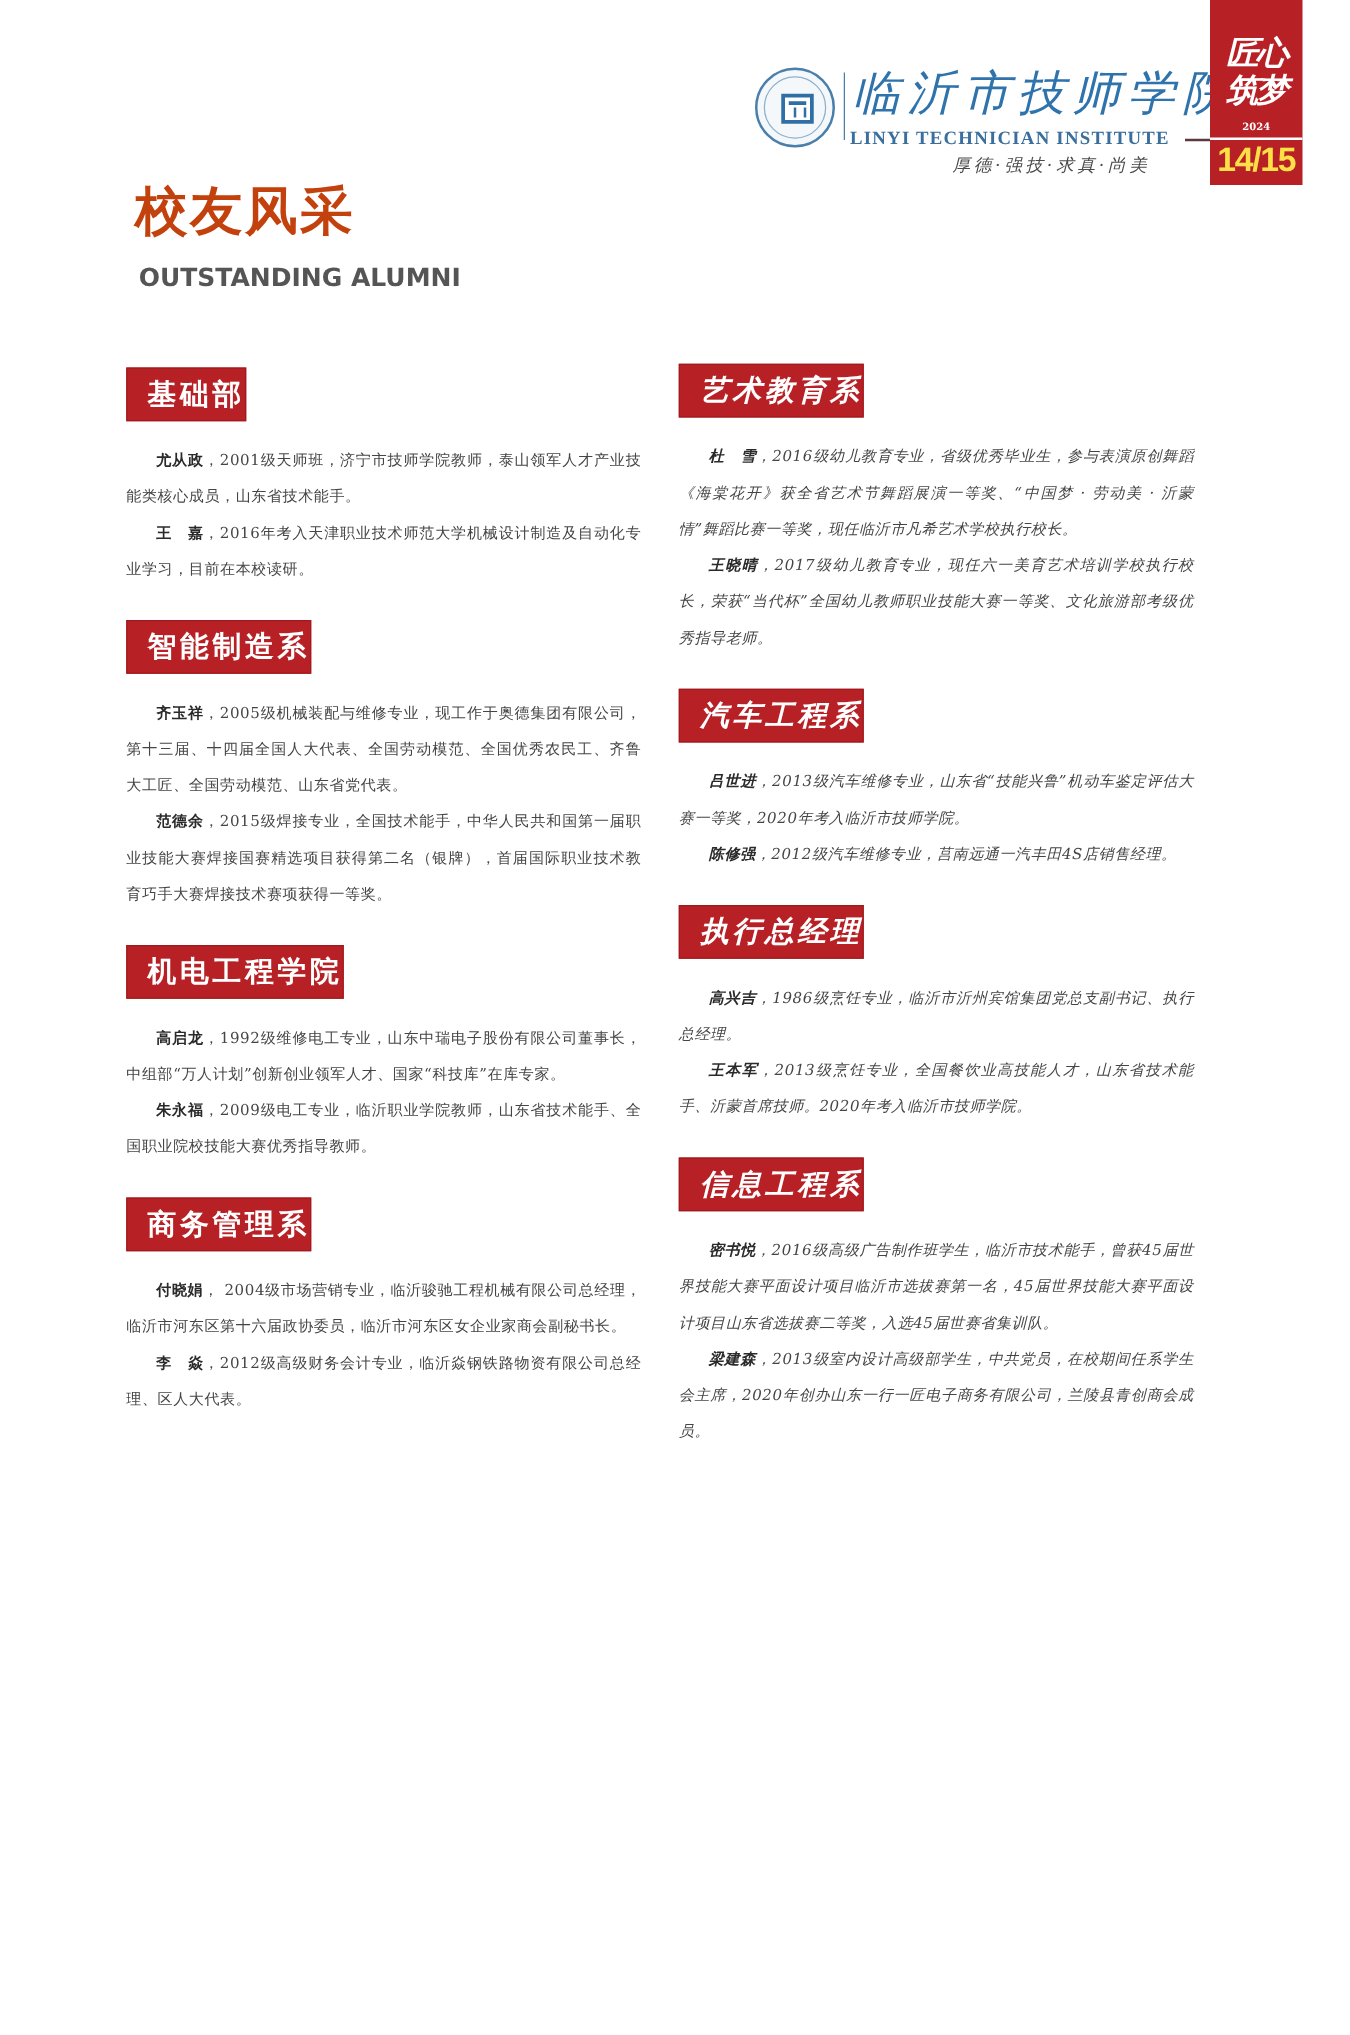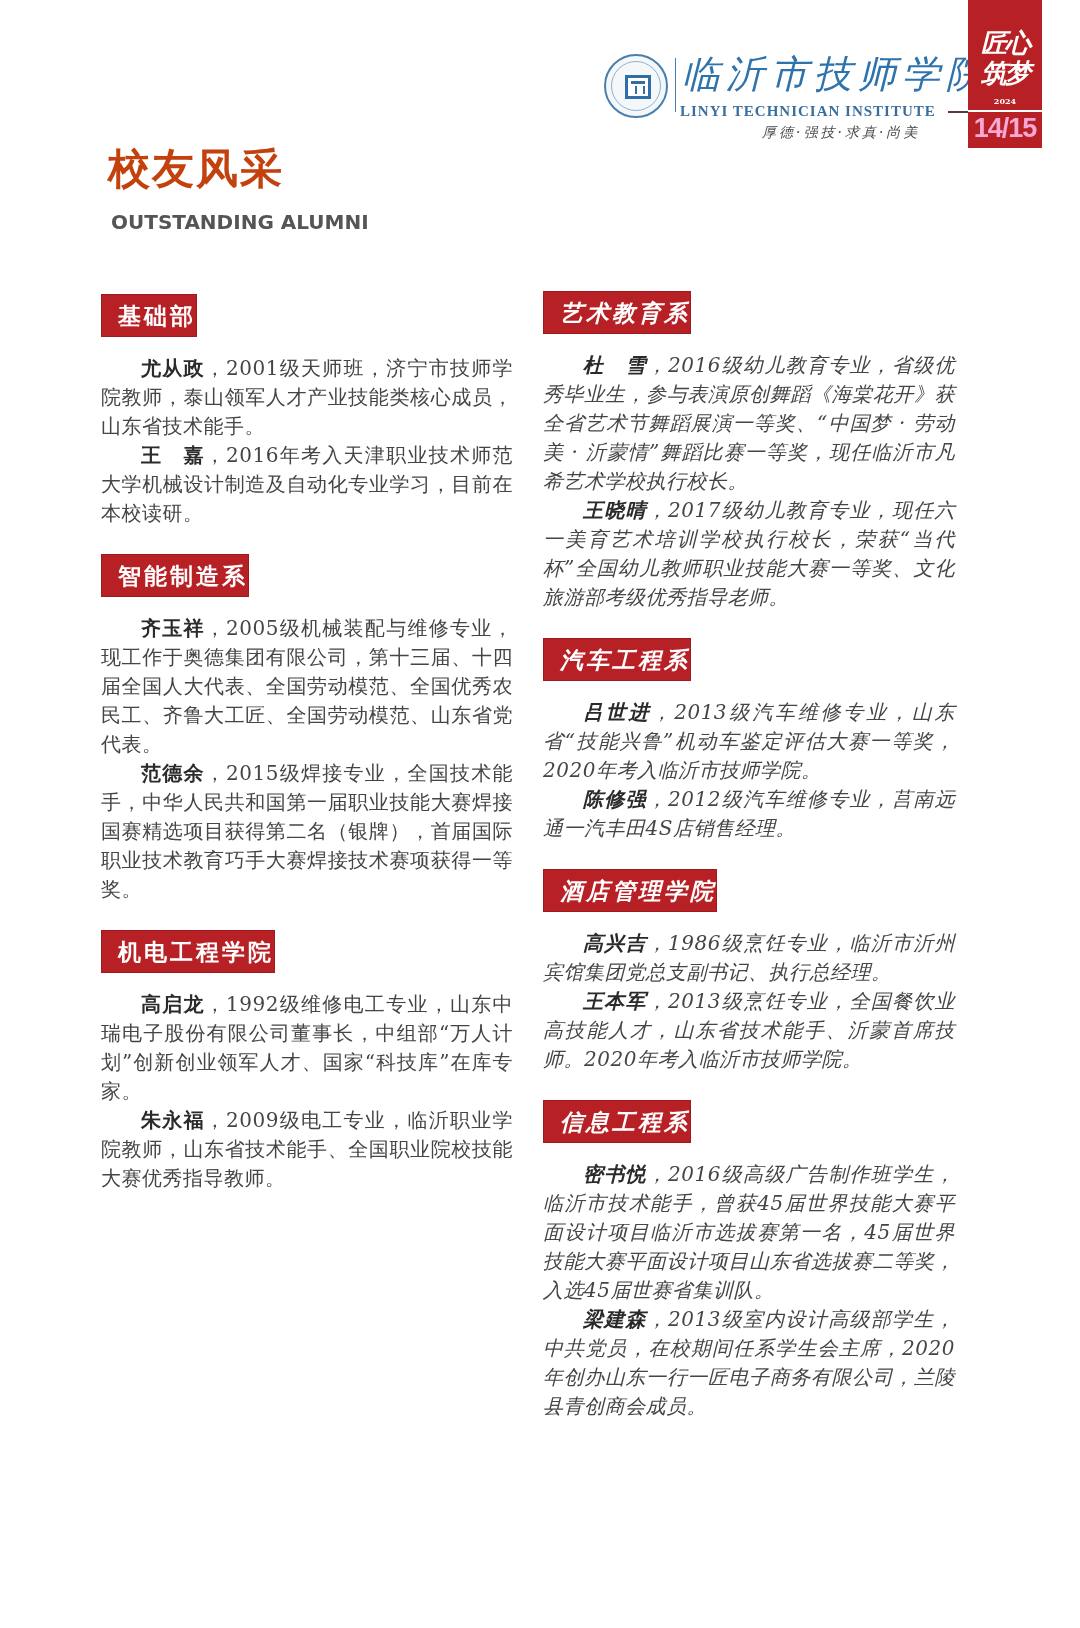--- a/index.html
+++ b/index.html
@@ -22,40 +22,40 @@
     .school-en { position: absolute; left: 680px; top: 103px; font-family: "Liberation Serif", serif; font-size: 15px;
             color: #3a6e9c; letter-spacing: 1px; font-weight: bold; white-space: nowrap; }
     .school-line { position: absolute; left: 948px; top: 111px; width: 20px; height: 2px; background: #5a3a3a; }
     .motto { position: absolute; left: 762px; top: 124px; font-family: "DejaVu Serif", serif; font-size: 14px;
             color: #4a4a4a; letter-spacing: 3px; font-style: italic; white-space: nowrap; }
     .badge { position: absolute; left: 968px; top: 0; width: 74px; height: 148px; background: #b72025; }
     .badge-title { position: absolute; left: 4px; top: 28px; width: 66px; color: #fff; font-size: 26px; line-height: 30px;
             font-style: italic; font-weight: bold; text-align: center; letter-spacing: -2px; }
     .badge-year { position: absolute; left: 0; top: 96px; width: 74px; color: #fff; font-size: 8px; text-align: center; font-weight: bold; }
     .badge-rule { position: absolute; left: 0; top: 110px; width: 74px; height: 2px; background: #fff; }
-    .badge-page { position: absolute; left: 0; top: 113px; width: 74px; color: #f9a8d4; font-family: "Liberation Sans", sans-serif;
+    .badge-page { position: absolute; left: 0; top: 113px; width: 74px; color: #fde047; font-family: "Liberation Sans", sans-serif;
             font-size: 27px; font-weight: bold; text-align: center; letter-spacing: -1px; }
 
     
     .page-title { position: absolute; left: 108px; top: 144px; font-family: "DejaVu Sans", sans-serif; font-size: 42px;
             font-weight: bold; color: #c2410c; letter-spacing: 2px; line-height: 50px; }
     .page-subtitle { position: absolute; left: 111px; top: 210px; font-family: "DejaVu Sans", sans-serif; font-size: 20px;
             color: #555; letter-spacing: 0px; font-weight: 700; }
 
     
     .col { position: absolute; width: 412px; }
     .col-left { left: 101px; top: 294px; }
     .col-right { left: 543px; top: 291px; font-style: italic; }
 
     .section { margin-bottom: 26px; }
     .dept-tag { display: inline-block; background: #b72025; color: #fff; font-family: "DejaVu Sans", sans-serif;
             font-weight: bold; font-size: 23px; letter-spacing: 3px; padding: 6px 0 5px 16px; line-height: 30px;
             border: 1px solid #9e1a1e; }
     .entries { margin-top: 17px; }
-    .entry { font-size: 20px; line-height: 29px; text-indent: 2em; text-align: justify; color: #454545;
+    .entry { font-size: 12px; line-height: 29px; text-indent: 2em; text-align: justify; color: #454545;
             letter-spacing: 0.5px; margin-bottom: 0px; }
     .entry .name { font-family: "DejaVu Sans", sans-serif; font-weight: bold; color: #2a2a2a; }
   </style>
 </head>
 <body>
 
 <div class="header">
   <div class="seal">
     <div class="seal-inner"></div>
   </div>
@@ -81,31 +81,35 @@
         <p class="entry"><span class="name">王　嘉</span><span class="bio">，2016年考入天津职业技术师范大学机械设计制造及自动化专业学习，目前在本校读研。</span></p>
       </div></div>
     <div class="section"><div class="dept-tag">智能制造系</div><div class="entries">
         <p class="entry"><span class="name">齐玉祥</span><span class="bio">，2005级机械装配与维修专业，现工作于奥德集团有限公司，第十三届、十四届全国人大代表、全国劳动模范、全国优秀农民工、齐鲁大工匠、全国劳动模范、山东省党代表。</span></p>
         <p class="entry"><span class="name">范德余</span><span class="bio">，2015级焊接专业，全国技术能手，中华人民共和国第一届职业技能大赛焊接国赛精选项目获得第二名（银牌），首届国际职业技术教育巧手大赛焊接技术赛项获得一等奖。</span></p>
       </div></div>
     <div class="section"><div class="dept-tag">机电工程学院</div><div class="entries">
         <p class="entry"><span class="name">高启龙</span><span class="bio">，1992级维修电工专业，山东中瑞电子股份有限公司董事长，中组部“万人计划”创新创业领军人才、国家“科技库”在库专家。</span></p>
         <p class="entry"><span class="name">朱永福</span><span class="bio">，2009级电工专业，临沂职业学院教师，山东省技术能手、全国职业院校技能大赛优秀指导教师。</span></p>
       </div></div>
+    <div class="section"><div class="dept-tag">商务管理系</div><div class="entries">
+        <p class="entry"><span class="name">付晓娟</span><span class="bio">， 2004级市场营销专业，临沂骏驰工程机械有限公司总经理，临沂市河东区第十六届政协委员，临沂市河东区女企业家商会副秘书长。</span></p>
+        <p class="entry"><span class="name">李　焱</span><span class="bio">，2012级高级财务会计专业，临沂焱钢铁路物资有限公司总经理、区人大代表。</span></p>
+      </div></div>
   </div>
 <div class="col col-right" id="col-right">
     <div class="section"><div class="dept-tag">艺术教育系</div><div class="entries">
         <p class="entry"><span class="name">杜　雪</span><span class="bio">，2016级幼儿教育专业，省级优秀毕业生，参与表演原创舞蹈《海棠花开》获全省艺术节舞蹈展演一等奖、“中国梦 · 劳动美 · 沂蒙情”舞蹈比赛一等奖，现任临沂市凡希艺术学校执行校长。</span></p>
         <p class="entry"><span class="name">王晓晴</span><span class="bio">，2017级幼儿教育专业，现任六一美育艺术培训学校执行校长，荣获“当代杯”全国幼儿教师职业技能大赛一等奖、文化旅游部考级优秀指导老师。</span></p>
       </div></div>
     <div class="section"><div class="dept-tag">汽车工程系</div><div class="entries">
         <p class="entry"><span class="name">吕世进</span><span class="bio">，2013级汽车维修专业，山东省“技能兴鲁”机动车鉴定评估大赛一等奖，2020年考入临沂市技师学院。</span></p>
         <p class="entry"><span class="name">陈修强</span><span class="bio">，2012级汽车维修专业，莒南远通一汽丰田4S店销售经理。</span></p>
       </div></div>
-    <div class="section"><div class="dept-tag">酒店管理学院</div><div class="entries">
+    <div class="section"><div class="dept-tag">执行总经理</div><div class="entries">
         <p class="entry"><span class="name">高兴吉</span><span class="bio">，1986级烹饪专业，临沂市沂州宾馆集团党总支副书记、执行总经理。</span></p>
         <p class="entry"><span class="name">王本军</span><span class="bio">，2013级烹饪专业，全国餐饮业高技能人才，山东省技术能手、沂蒙首席技师。2020年考入临沂市技师学院。</span></p>
       </div></div>
     <div class="section"><div class="dept-tag">信息工程系</div><div class="entries">
         <p class="entry"><span class="name">密书悦</span><span class="bio">，2016级高级广告制作班学生，临沂市技术能手，曾获45届世界技能大赛平面设计项目临沂市选拔赛第一名，45届世界技能大赛平面设计项目山东省选拔赛二等奖，入选45届世赛省集训队。</span></p>
         <p class="entry"><span class="name">梁建森</span><span class="bio">，2013级室内设计高级部学生，中共党员，在校期间任系学生会主席，2020年创办山东一行一匠电子商务有限公司，兰陵县青创商会成员。</span></p>
       </div></div>
   </div>
 
 </body></html>

